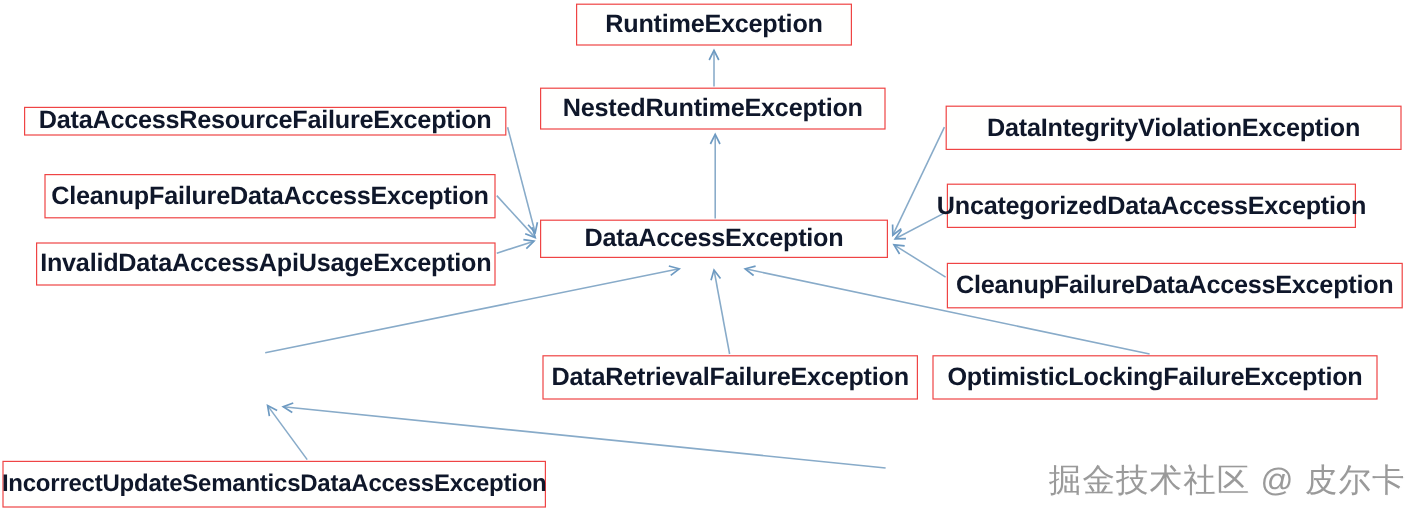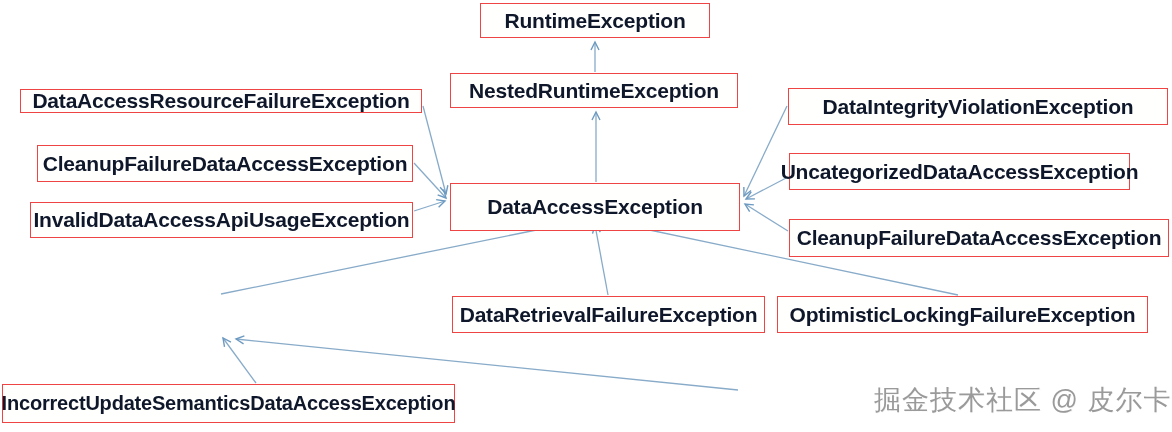--- a/index.html
+++ b/index.html
@@ -64,21 +64,21 @@
 
       <line x1="256" y1="383" x2="223" y2="338" marker-end="url(#arrow)"></line>
       <line x1="738" y1="390" x2="236" y2="339" marker-end="url(#arrow)"></line>
     </g>
   </svg>
 
   <div class="node" style="left:480px;top:3px;width:230px;height:35px;">RuntimeException</div>
 
   <div class="node" style="left:450px;top:73px;width:288px;height:35px;">NestedRuntimeException</div>
 
-  <div class="node" style="left:450px;top:183px;width:290px;height:48px;">DataAccessException</div>
+  <div class="node" style="left:450px;top:183px;width:290px;height:32px;">DataAccessException</div>
 
   <div class="node" style="left:20px;top:89px;width:402px;height:24px;">DataAccessResourceFailureException</div>
 
   <div class="node" style="left:37px;top:145px;width:376px;height:37px;">CleanupFailureDataAccessException</div>
 
   <div class="node" style="left:30px;top:202px;width:383px;height:36px;">InvalidDataAccessApiUsageException</div>
 
   <div class="node" style="left:788px;top:88px;width:380px;height:37px;">DataIntegrityViolationException</div>
 
   <div class="node" style="left:789px;top:153px;width:341px;height:37px;">UncategorizedDataAccessException</div>

